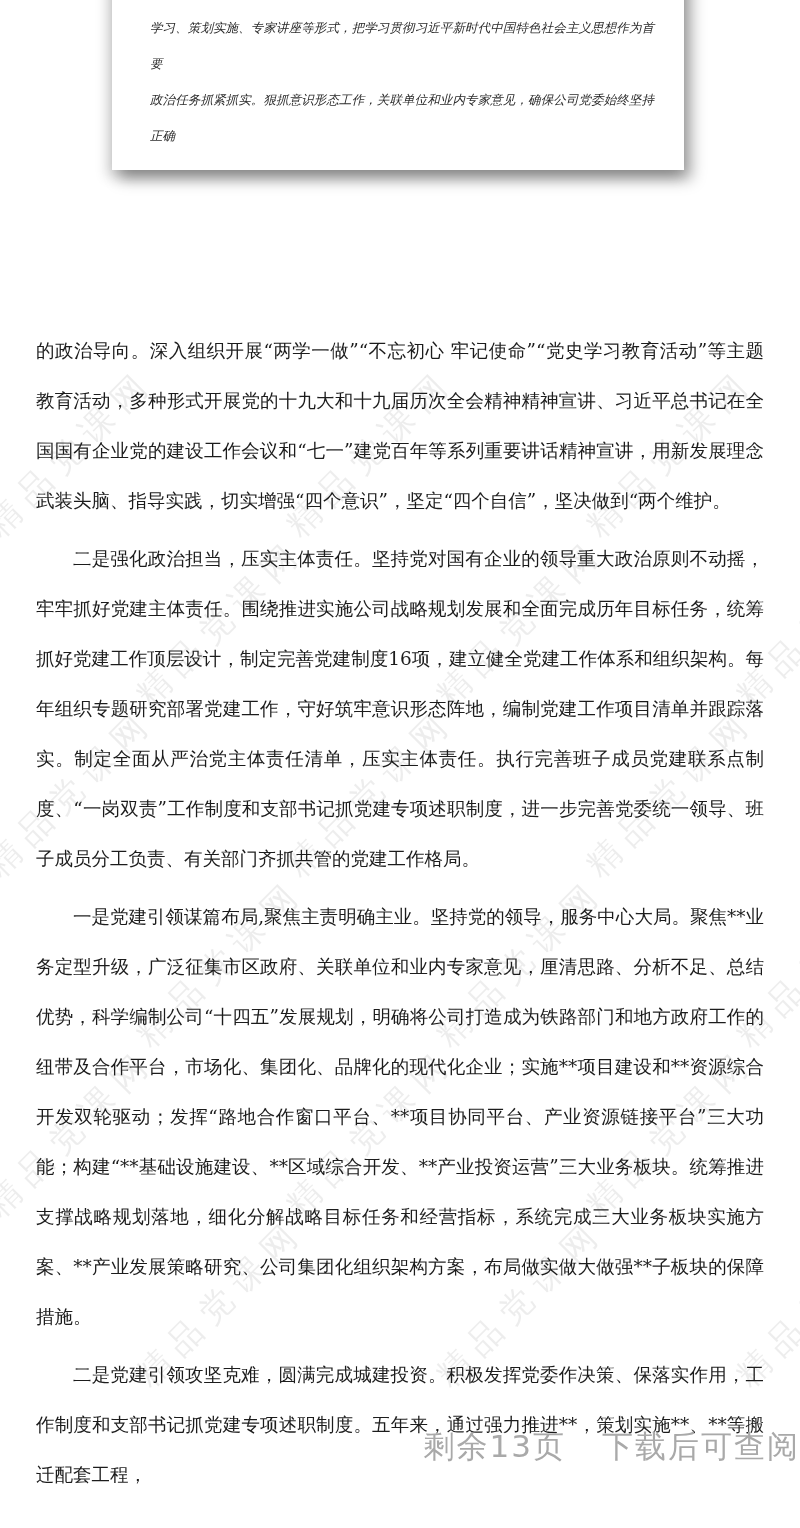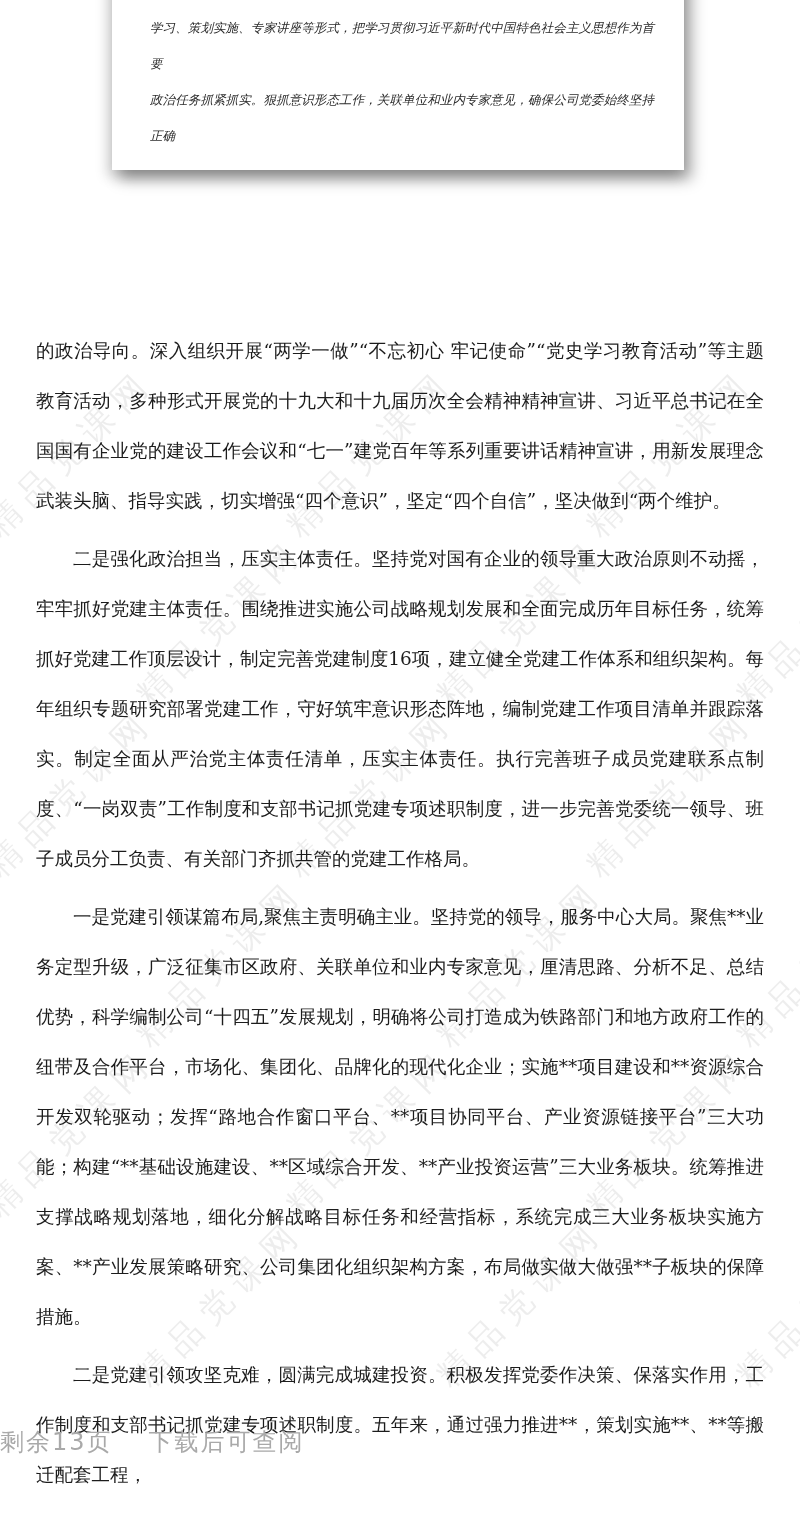--- a/index.html
+++ b/index.html
@@ -66,23 +66,23 @@
   }
   .para { margin: 8px; }
   .para.indent { text-indent: 2em; }
 
   
   .footer {
     position: absolute;
     left: 0;
     top: 1426px;
     width: 100%;
-    text-align: left;
+    text-align: right;
     font-family: "DejaVu Sans", sans-serif;
-    font-size: 24px;
+    font-size: 31px;
     color: var(--footer-color, #a9a9a9);
     z-index: 1;
     letter-spacing: 2px;
   }
   .footer .remaining { margin-right: 36px; }
 </style>
 </head>
 <body>
 
 <div class="watermark-layer">

